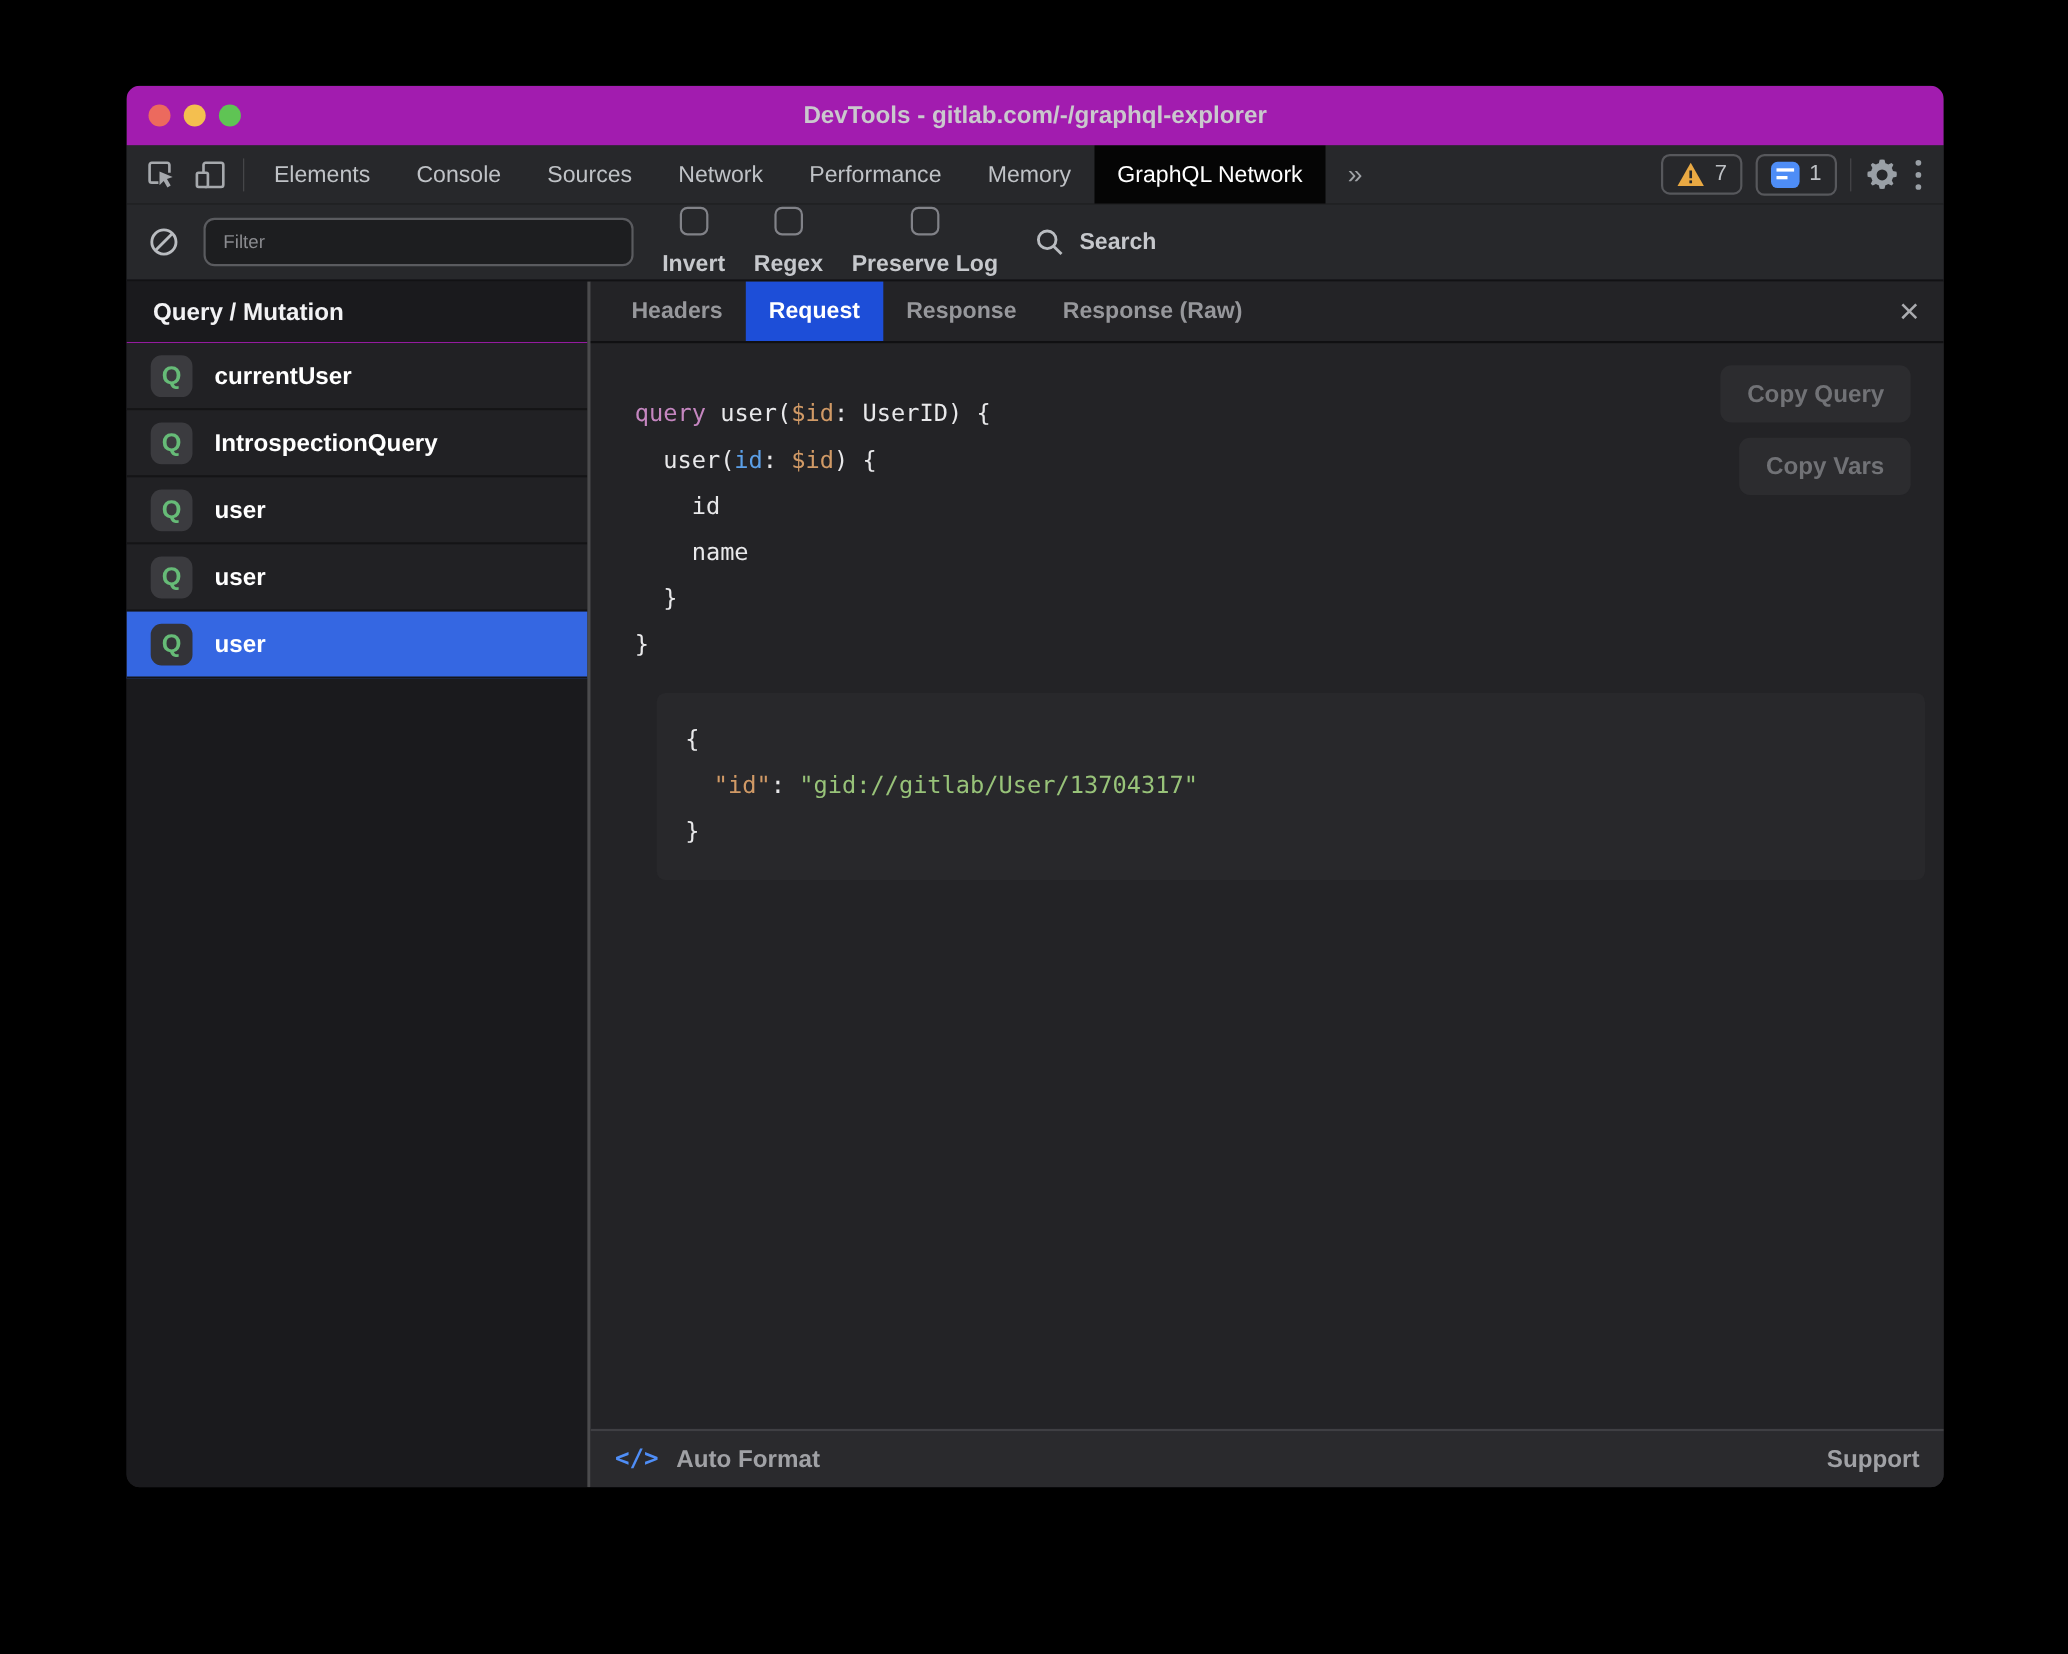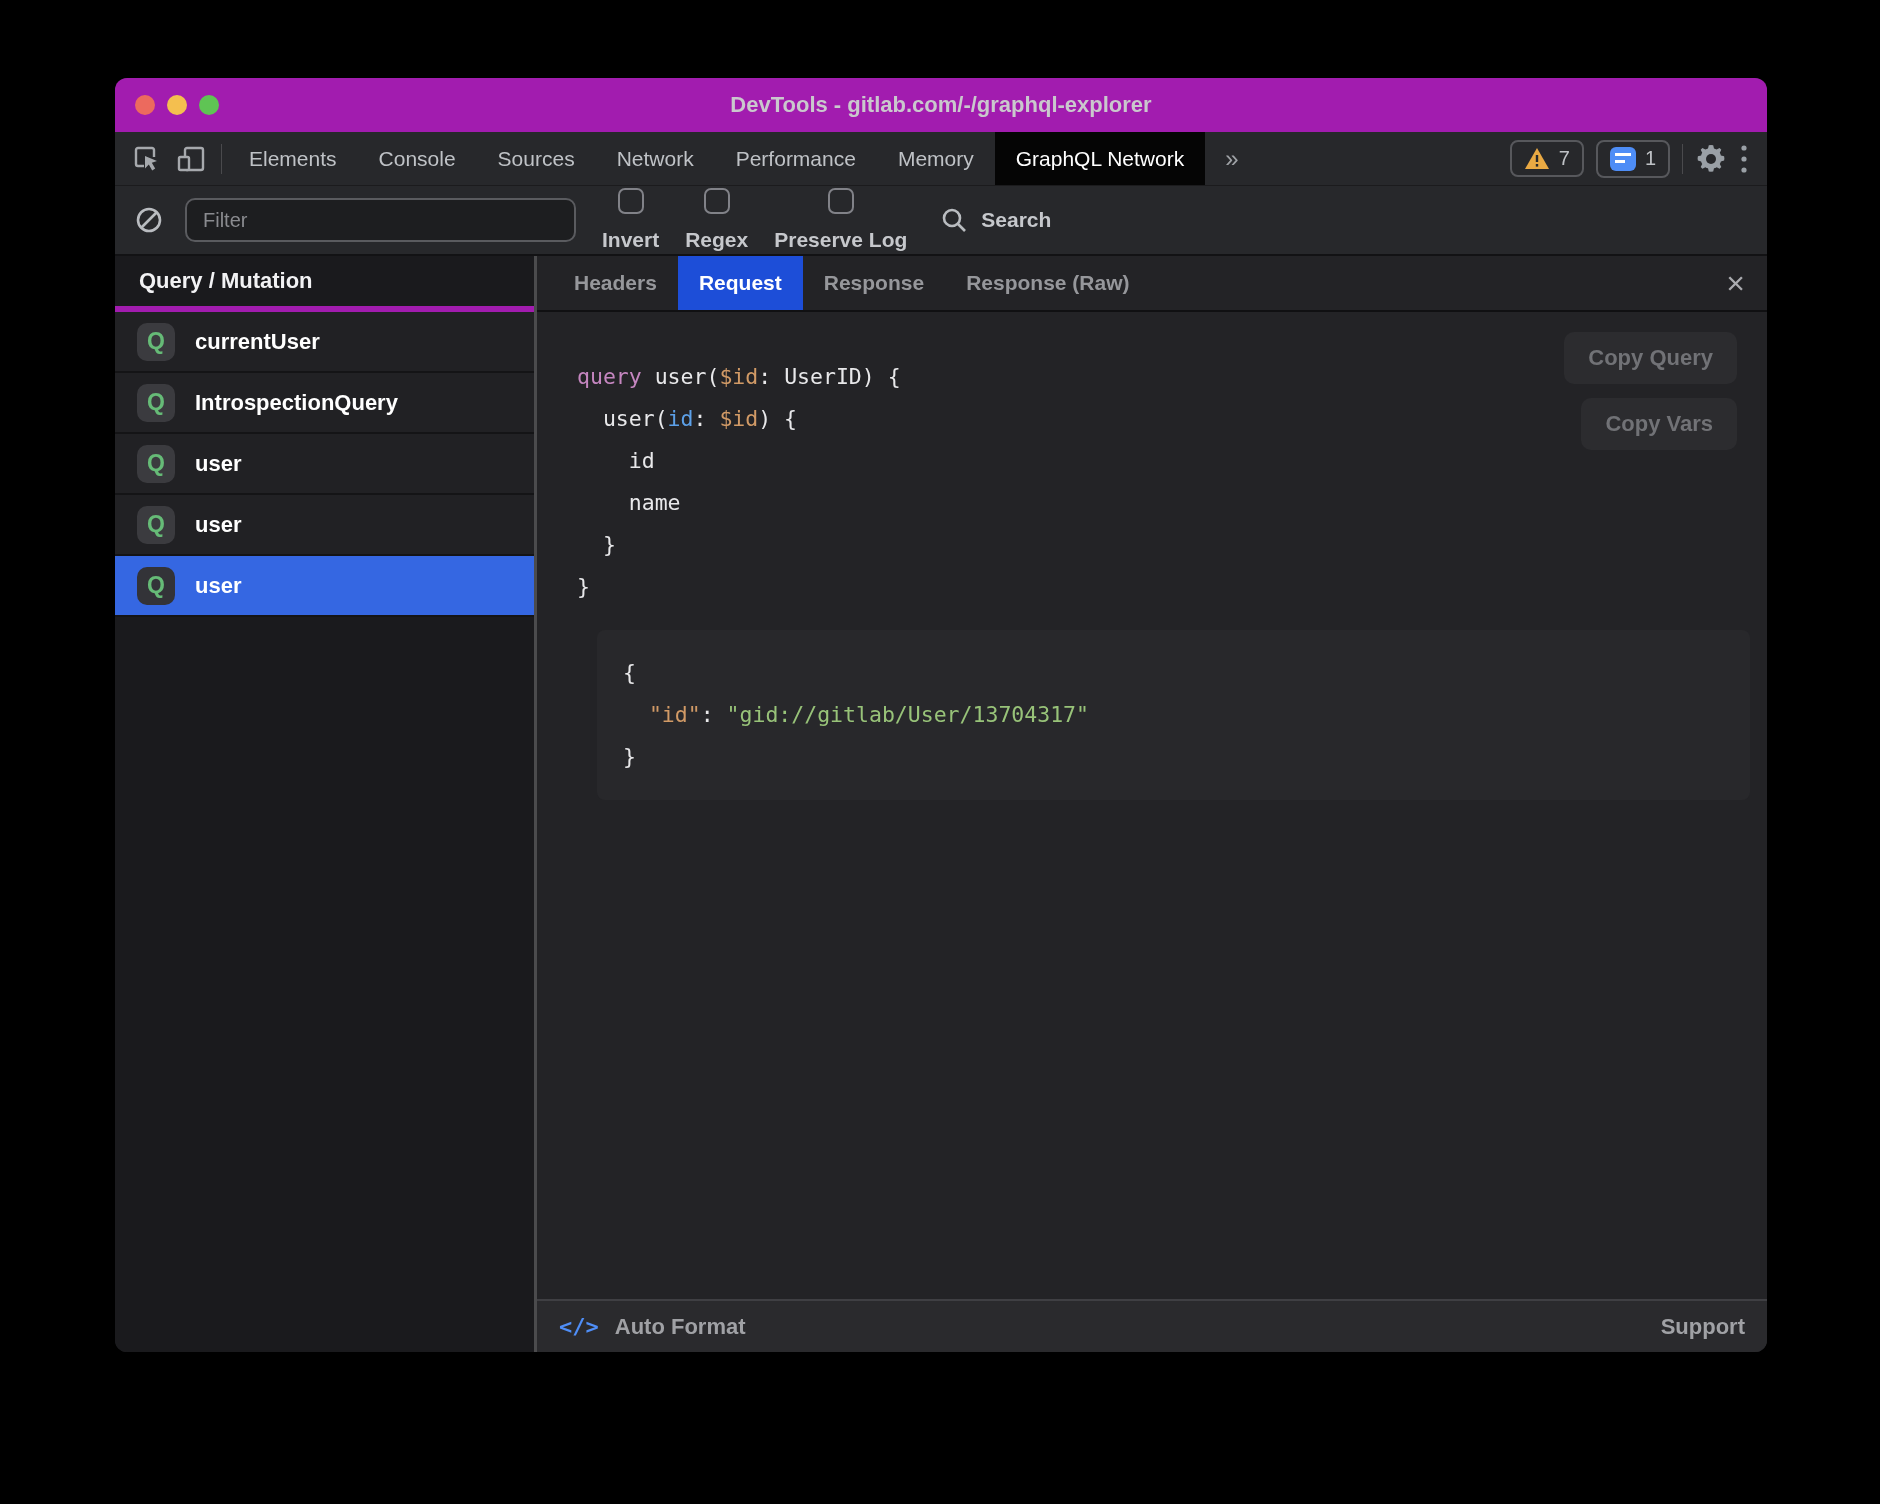--- a/index.html
+++ b/index.html
@@ -28,32 +28,32 @@
   .dt-tab.active { background:#050505; color:#fff; }
   .dt-more { display:flex; align-items:center; padding:0 20px; color:#9fa2a6; font-size:24px; }
   .tab-right { margin-left:auto; display:flex; align-items:center; gap:12px; padding-right:18px; }
   .badge { display:flex; align-items:center; gap:9px; border:2px solid #57585c; border-radius:8px; padding:5px 12px; color:#bfc2c6; font-size:20px; }
   .msg-icon { width:26px; height:24px; background:#4e8df6; border-radius:6px; position:relative; }
   .msg-icon:before { content:""; position:absolute; left:5px; right:5px; top:6px; height:3px; background:#fff; }
   .msg-icon:after { content:""; position:absolute; left:5px; right:11px; top:13px; height:3px; background:#fff; }
 
   
   .filterbar { height:70px; background:#27282b; display:flex; align-items:center; padding:0 20px; border-bottom:2px solid #121214; flex:none; }
-  .filter-input { margin-left:22px; width:391px; height:44px; background:#1d1e20; border:2px solid #5a5b5f; border-radius:10px; color:#d6d7da; font-size:20px; padding:0 16px; outline:none; }
+  .filter-input { margin-left:22px; width:391px; height:44px; background:#1d1e20; border:2px solid #5a5b5f; border-radius:10px; color:#d6d7da; font-size:17px; padding:0 16px; outline:none; }
   .filter-input::placeholder { color:#8a8b8f; }
   .cb-group { display:flex; align-items:center; margin-left:26px; gap:14px;flex-direction:column; }
   .checkbox { width:26px; height:26px; border:2.5px solid #818288; border-radius:7px; background:transparent; }
   .cb-label { color:#c6c8cc; font-size:21px; font-weight:600; }
   .search-group { display:flex; align-items:center; gap:14px; margin-left:34px; }
 
   
   .main { flex:1; display:flex; min-height:0; }
 
   .sidebar { width:419px; background:#1a1a1d; display:flex; flex-direction:column; flex:none; }
-  .sb-header { height:56px; display:flex; align-items:center; padding-left:24px; color:#f2f2f4; font-weight:bold; font-size:22px; border-bottom:6px solid #a21caf; flex:none; }
+  .sb-header { height:56px; display:flex; align-items:center; padding-left:24px; color:#f2f2f4; font-weight:bold; font-size:22px; border-bottom:1px solid #a21caf; flex:none; }
   .sb-row { height:61px; display:flex; align-items:center; padding-left:22px; gap:20px; background:#212124; border-bottom:2px solid #141416; cursor:pointer; }
   .sb-row.selected { background:#3567e2; }
   .q-badge { width:38px; height:38px; border-radius:10px; background:#3b3b3f; color:#66bb77; font-weight:bold; font-size:23px; display:flex; align-items:center; justify-content:center; flex:none; }
   .sb-row.selected .q-badge { background:#333338; }
   .sb-label { color:#fff; font-weight:bold; font-size:22px; }
 
   .panel-divider { width:3px; background:#4b4b4d; flex:none; }
 
   .rightpanel { flex:1; display:flex; flex-direction:column; background:#232326; min-width:0;justify-content:center; }
   .panel-tabs { height:56px; display:flex; align-items:stretch; padding-left:16px; border-bottom:2px solid #101012; flex:none; position:relative; }

